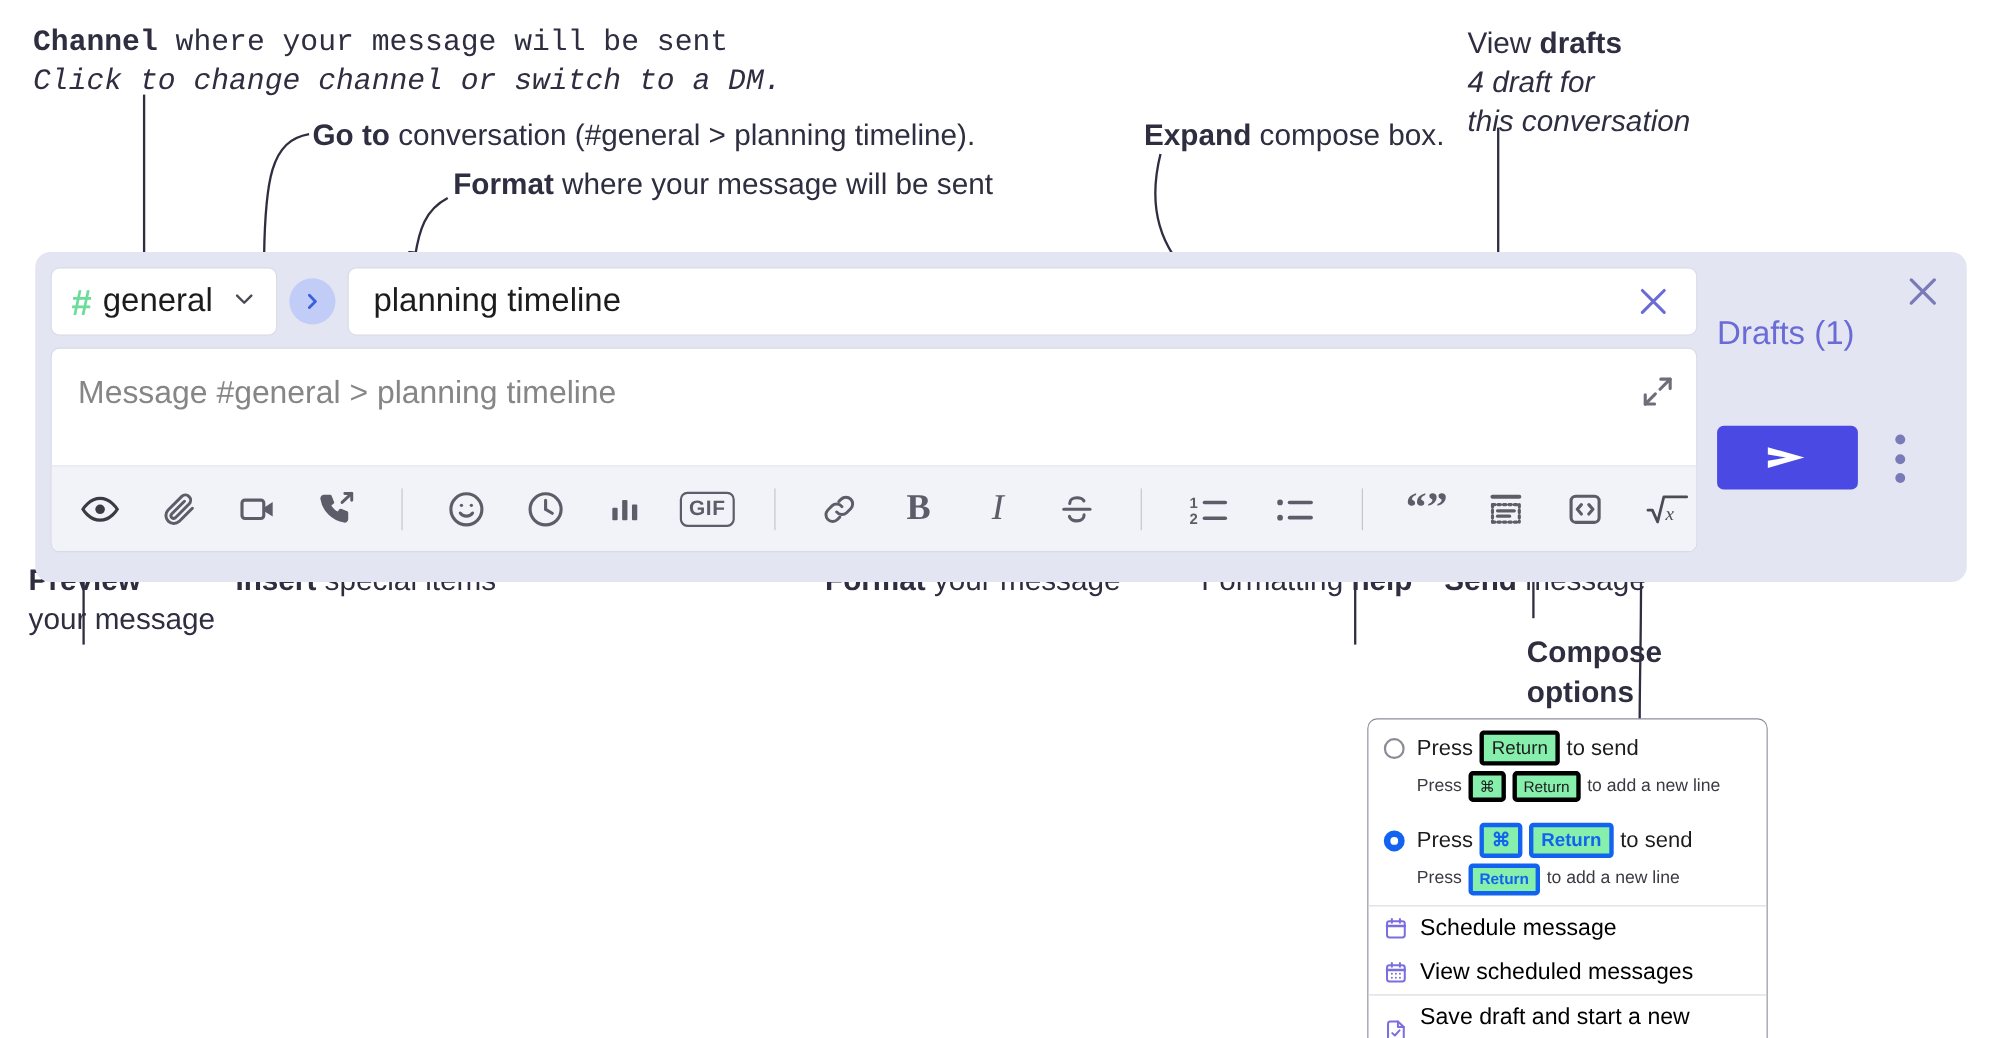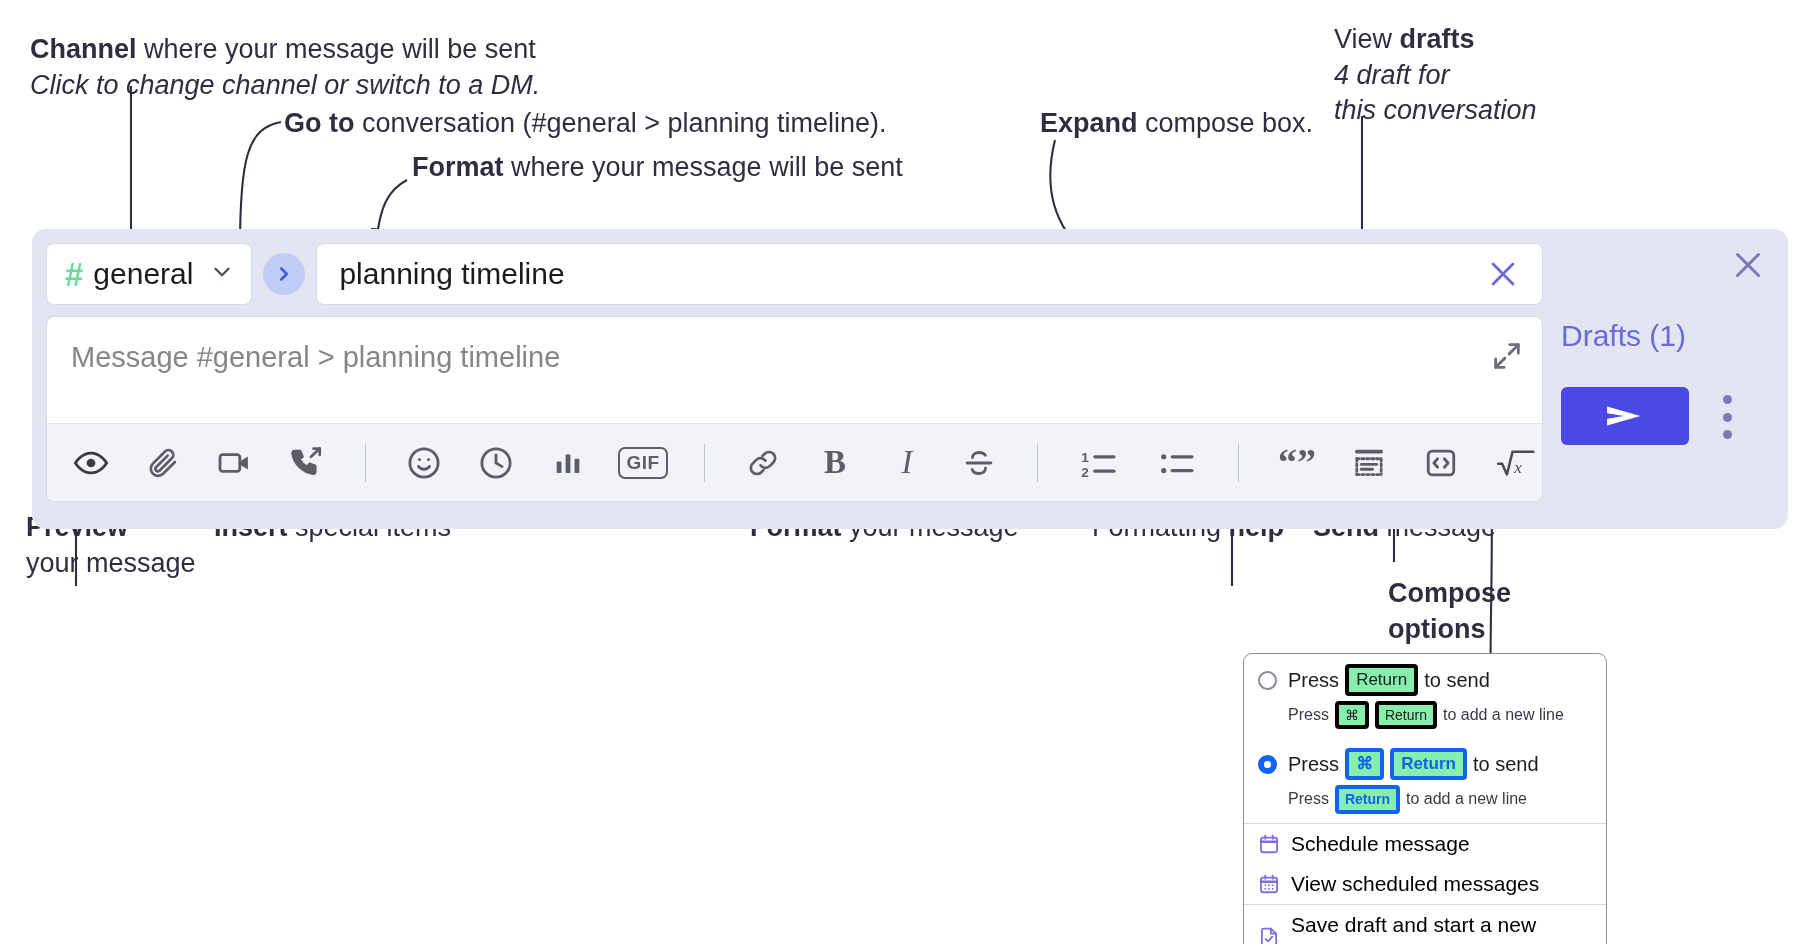--- a/index.html
+++ b/index.html
@@ -170,21 +170,20 @@
     position: absolute;
     right: 22px; top: 18px;
     cursor: pointer;
   }
   .drafts-link {
     position: absolute;
     left: 18px; top: 58px;
     font-size: 30px;
     color: #6b6bd6;
     cursor: pointer;
-    margin-top: 32px;
   }
   .send-btn {
     position: absolute;
     left: 18px; top: 158px;
     width: 128px; height: 58px;
     background: #4a49e4;
     border-radius: 6px;
     display: flex; align-items: center; justify-content: center;
     cursor: pointer;
   }
@@ -269,21 +268,21 @@
     color: #000000;
     cursor: pointer;
   }
   .mi-icon { color: #7b6fe0; display: flex; flex: 0 0 auto; }
 </style>
 </head>
 <body>
 
 <div id="page">
 
-  <div class="ann" style="left:30px; top:32px;">
+  <div class="ann" style="left:30px; top:22px;font-family:Liberation Mono, monospace;">
     <div><b>Channel</b><span> where your message will be sent</span></div>
     <div><i>Click to change channel or switch to a DM.</i></div>
   </div>
 
   <div class="ann" style="left:284px; top:106px;">
     <b>Go to</b><span> conversation (#general &gt; planning timeline).</span>
   </div>
 
   <div class="ann" style="left:412px; top:150px;">
     <b>Format</b><span> where your message will be sent</span>

